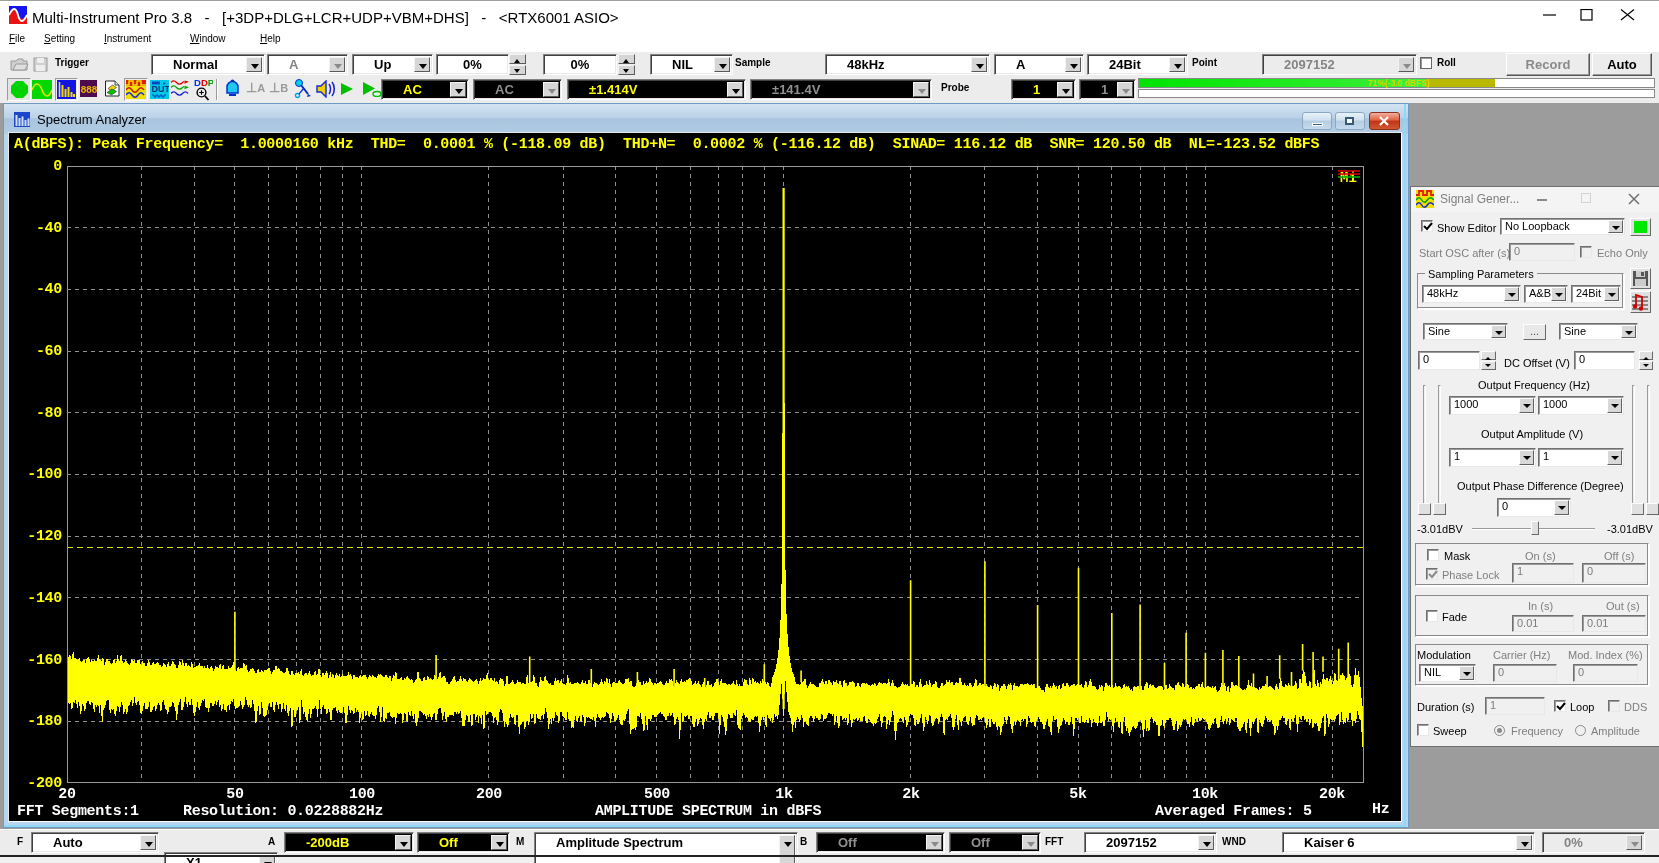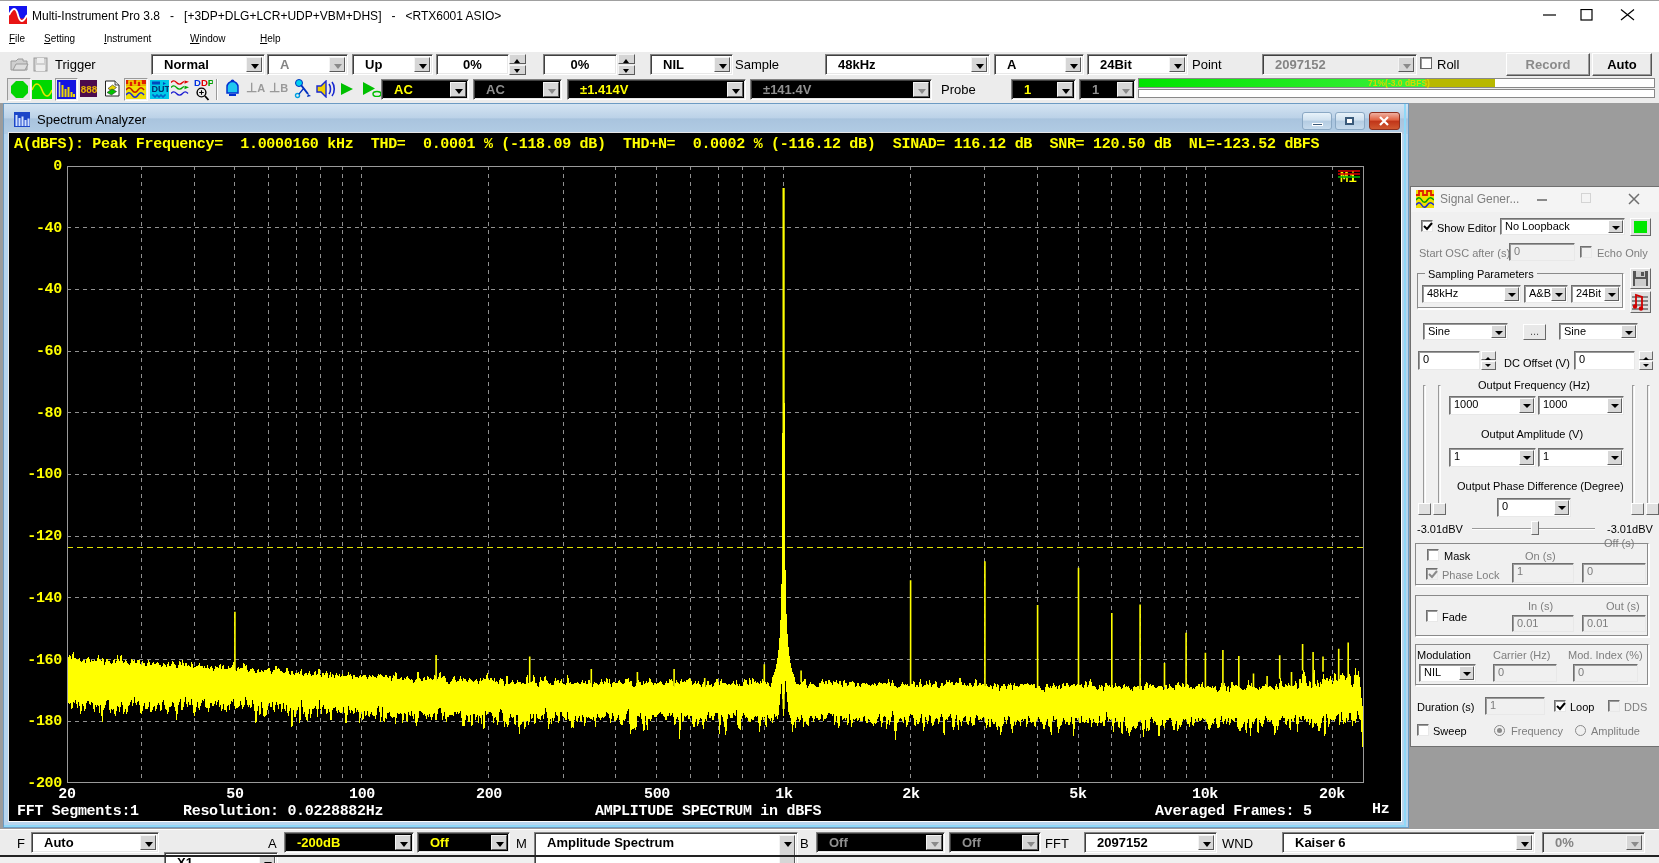--- a/index.html
+++ b/index.html
@@ -1,28 +1,28 @@
 <!DOCTYPE html>
 <html><head><meta charset="utf-8"><style>
 *{margin:0;padding:0;box-sizing:border-box}
 body{width:1659px;height:863px;position:relative;background:#f0f0f0;
  font-family:"Liberation Sans",sans-serif;overflow:hidden}
 .ab{position:absolute}
 
 .fld{position:absolute;background:#fff;border:1px solid;border-color:#828282 #fff #fff #828282;
  box-shadow:inset 1px 1px 0 #404040,inset -1px -1px 0 #e8e8e8;
- font-weight:bold;font-size:13px;color:#000;line-height:19px;padding-left:12px;white-space:nowrap}
+ font-weight:bold;font-size:13px;color:#000;line-height:19px;padding-left:21px;white-space:nowrap}
 .fld.blk{background:#000;color:#ffff00}
 .fld.dis{color:#848484}
 .fld.blk.dis{color:#909090}
 .arw{position:absolute;right:2px;top:2px;bottom:2px;width:16px;background:#d6d6d6;
  border:1px solid;border-color:#f4f4f4 #5a5a5a #5a5a5a #f4f4f4}
 .arw:after{content:"";position:absolute;left:4px;top:6px;border:4px solid transparent;border-top:5px solid #000}
 .arw.dis:after{border-top-color:#8a8a8a}
-.tlab{position:absolute;font-weight:normal;font-size:13px;color:#000;white-space:nowrap}
+.tlab{position:absolute;font-weight:bold;font-size:10px;color:#000;white-space:nowrap}
 .ylab{position:absolute;left:14px;width:48px;text-align:right;color:#ffff00;
  font-family:"Liberation Mono",monospace;font-weight:bold;font-size:15px;letter-spacing:-0.3px}
 .xlab{position:absolute;top:786px;transform:translateX(-50%);color:#fff;
  font-family:"Liberation Mono",monospace;font-weight:bold;font-size:15px;letter-spacing:-0.3px}
 .stat{position:absolute;color:#fff;font-family:"Liberation Mono",monospace;font-weight:bold;
  font-size:15px;letter-spacing:-0.3px;white-space:pre}
 
 .sg{font-size:11px;color:#000}
 .sgfld{position:absolute;background:#fff;border:1px solid;border-color:#707070 #e8e8e8 #e8e8e8 #707070;
  box-shadow:inset 1px 1px 0 #9a9a9a;font-size:11px;line-height:15px;padding-left:4px;white-space:nowrap}
@@ -37,21 +37,21 @@
 .sglab{position:absolute;white-space:nowrap;font-size:11px}
 .gray{color:#7e7e7e}
 </style></head><body>
 
 <div class="ab" style="left:0;top:0;width:1659px;height:30px;background:#fff;border-top:1px solid #a0a0a0"></div>
 <svg class="ab" style="left:9px;top:6px" width="18" height="18" viewBox="0 0 18 18">
  <path d="M0 0H18V18H0Z" fill="#1414f0"></path>
     <path d="M0 18V8C4 2 7 2 9 8C11 14 14 14 18 9V18Z" fill="#e81414"></path>
  <path d="M0 9C4 1 7 1 9 9C11 17 14 17 18 9" stroke="#fff" stroke-width="1.8" fill="none"></path>
   </svg>
-<div class="ab" style="left:32px;top:9px;font-size:12px;color:#000">Multi-Instrument Pro 3.8&nbsp;&nbsp;&nbsp;-&nbsp;&nbsp;&nbsp;[+3DP+DLG+LCR+UDP+VBM+DHS]&nbsp;&nbsp;&nbsp;-&nbsp;&nbsp;&nbsp;&lt;RTX6001 ASIO&gt;</div>
+<div class="ab" style="left:32px;top:9px;font-size:15px;color:#000">Multi-Instrument Pro 3.8&nbsp;&nbsp;&nbsp;-&nbsp;&nbsp;&nbsp;[+3DP+DLG+LCR+UDP+VBM+DHS]&nbsp;&nbsp;&nbsp;-&nbsp;&nbsp;&nbsp;&lt;RTX6001 ASIO&gt;</div>
 <svg class="ab" style="left:1543px;top:9px" width="100" height="12" viewBox="0 0 100 12">
  <path d="M0 6H13" stroke="#000" stroke-width="1.2"></path>
  <rect x="38" y="0.5" width="11" height="10.5" fill="none" stroke="#000" stroke-width="1.2"></rect>
  <path d="M78 0.5L91 11M91 0.5L78 11" stroke="#000" stroke-width="1.2"></path>
   </svg>
 
 <div class="ab" style="left:0;top:30px;width:1659px;height:21px;background:#fff;font-size:10px">
  <span class="ab" style="left:9px;top:3px"><u>F</u>ile</span>
  <span class="ab" style="left:44px;top:3px"><u>S</u>etting</span>
  <span class="ab" style="left:104px;top:3px"><u>I</u>nstrument</span>
@@ -391,21 +391,21 @@
 
  <div class="sglab" style="left:6px;top:336px">-3.01dBV</div>
  <div class="sglab" style="left:196px;top:336px">-3.01dBV</div>
  <div class="ab" style="left:61px;top:341px;width:123px;height:2px;background:#9a9a9a;border-bottom:1px solid #fff"></div>
  <div class="ab" style="left:120px;top:334px;width:8px;height:14px;background:#e0e0e0;border:1px solid;border-color:#fff #686868 #686868 #fff"></div>
 
  <div class="gb" style="left:4px;top:356px;width:234px;height:43px"></div>
  <div class="cb" style="left:16px;top:362px"></div>
  <div class="sglab" style="left:33px;top:363px">Mask</div>
  <div class="sglab gray" style="left:114px;top:363px">On (s)</div>
- <div class="sglab gray" style="left:193px;top:350px">Off (s)</div>
+ <div class="sglab gray" style="left:193px;top:363px">Off (s)</div>
  <div class="cb" style="left:15px;top:381px;background:#f0f0f0"></div>
  <svg class="ab" style="left:17px;top:383px" width="10" height="9" viewBox="0 0 10 9">
       <path d="M1 4l3 3 5-6" stroke="#8a8a8a" stroke-width="2" fill="none"></path>
     </svg>
  <div class="sglab gray" style="left:31px;top:382px">Phase Lock</div>
  <div class="sgfld dis" style="left:101px;top:376px;width:62px;height:20px">1</div>
  <div class="sgfld dis" style="left:171px;top:376px;width:64px;height:20px">0</div>
 
  <div class="gb" style="left:4px;top:408px;width:234px;height:42px"></div>
  <div class="sglab gray" style="left:117px;top:413px">In (s)</div>

